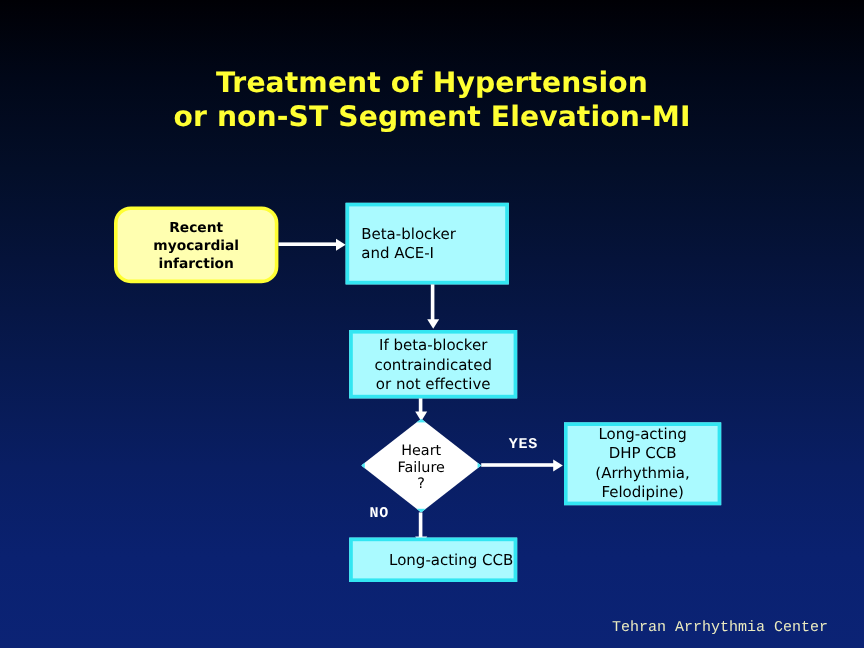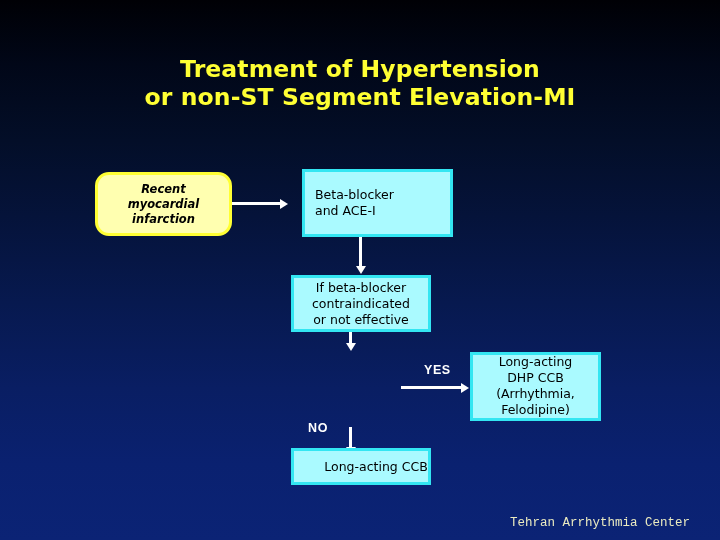--- a/index.html
+++ b/index.html
@@ -71,21 +71,20 @@
 
   .box-yellow {
     background: #ffffb0;
     border: 3px solid #ffff33;
     border-radius: 14px;
     color: #000000;
     font-weight: bold;
     font-size: 11.5px;
     line-height: 15px;
     font-family: "DejaVu Sans", sans-serif;
-    font-style: italic;
   }
 
   
   #diamond-wrap {
     position: absolute;
     left: 301px;
     top: 349px;
     width: 100px;
     height: 78px;
   }
@@ -131,21 +130,21 @@
     border-bottom: 5px solid transparent;
     border-left: 8px solid #ffffff;
   }
 
   
   .branch-label {
     position: absolute;
     color: #ffffff;
     font-weight: bold;
     font-size: 12.5px;
-    font-family: Liberation Sans, sans-serif;
+    font-family: Liberation Mono, monospace;
     letter-spacing: 0.6px;
   }
 
   
   #footer {
     position: absolute;
     right: 30px;
     bottom: 10px;
     color: #ebebc0;
     font-family: Liberation Mono, monospace;
@@ -166,41 +165,51 @@
     <div>
       <div>Recent</div>
       <div>myocardial</div>
       <div>infarction</div>
     </div>
   </div>
 
   <div class="conn" style="left:232px; top:202px; width:48px; height:3px;"></div>
   <div class="arrow-head arrow-right" style="left:280px; top:198.5px;"></div>
 
-  <div class="node box-cyan left-align" style="left:302px; top:169px; width:151px; height:68px;">
+  <div class="node box-cyan left-align" style="left:288px; top:169px; width:136px; height:68px;">
     <div>
       <div>Beta-blocker</div>
       <div>and ACE-I</div>
     </div>
   </div>
 
   <div class="conn" style="left:359px; top:237px; width:3px; height:30px;"></div>
   <div class="arrow-head arrow-down" style="left:355.5px; top:266px;"></div>
 
   <div class="node box-cyan" style="left:291px; top:275px; width:140px; height:57px;">
     <div>
       <div>If beta-blocker</div>
       <div>contraindicated</div>
       <div>or not effective</div>
     </div>
   </div>
 
   <div class="conn" style="left:349px; top:332px; width:3px; height:12px;"></div>
   <div class="arrow-head arrow-down" style="left:345.5px; top:343px;"></div>
 
+  <div id="diamond-wrap">
+    <div id="diamond-shape"></div>
+    <div id="diamond-label">
+      <div>
+        <div>Heart</div>
+        <div>Failure</div>
+        <div>?</div>
+      </div>
+    </div>
+  </div>
 
   <div class="conn" style="left:401px; top:386px; width:61px; height:3px;"></div>
   <div class="arrow-head arrow-right" style="left:461px; top:382.5px;"></div>
   <div class="branch-label" style="left:424px; top:363px;">YES</div>
 
   <div class="conn" style="left:349px; top:427px; width:3px; height:21px;"></div>
   <div class="arrow-head arrow-down" style="left:345.5px; top:447px;"></div>
   <div class="branch-label" style="left:308px; top:421px;">NO</div>
 
   <div class="node box-cyan" style="left:470px; top:352px; width:131px; height:69px;align-items:flex-end;">

